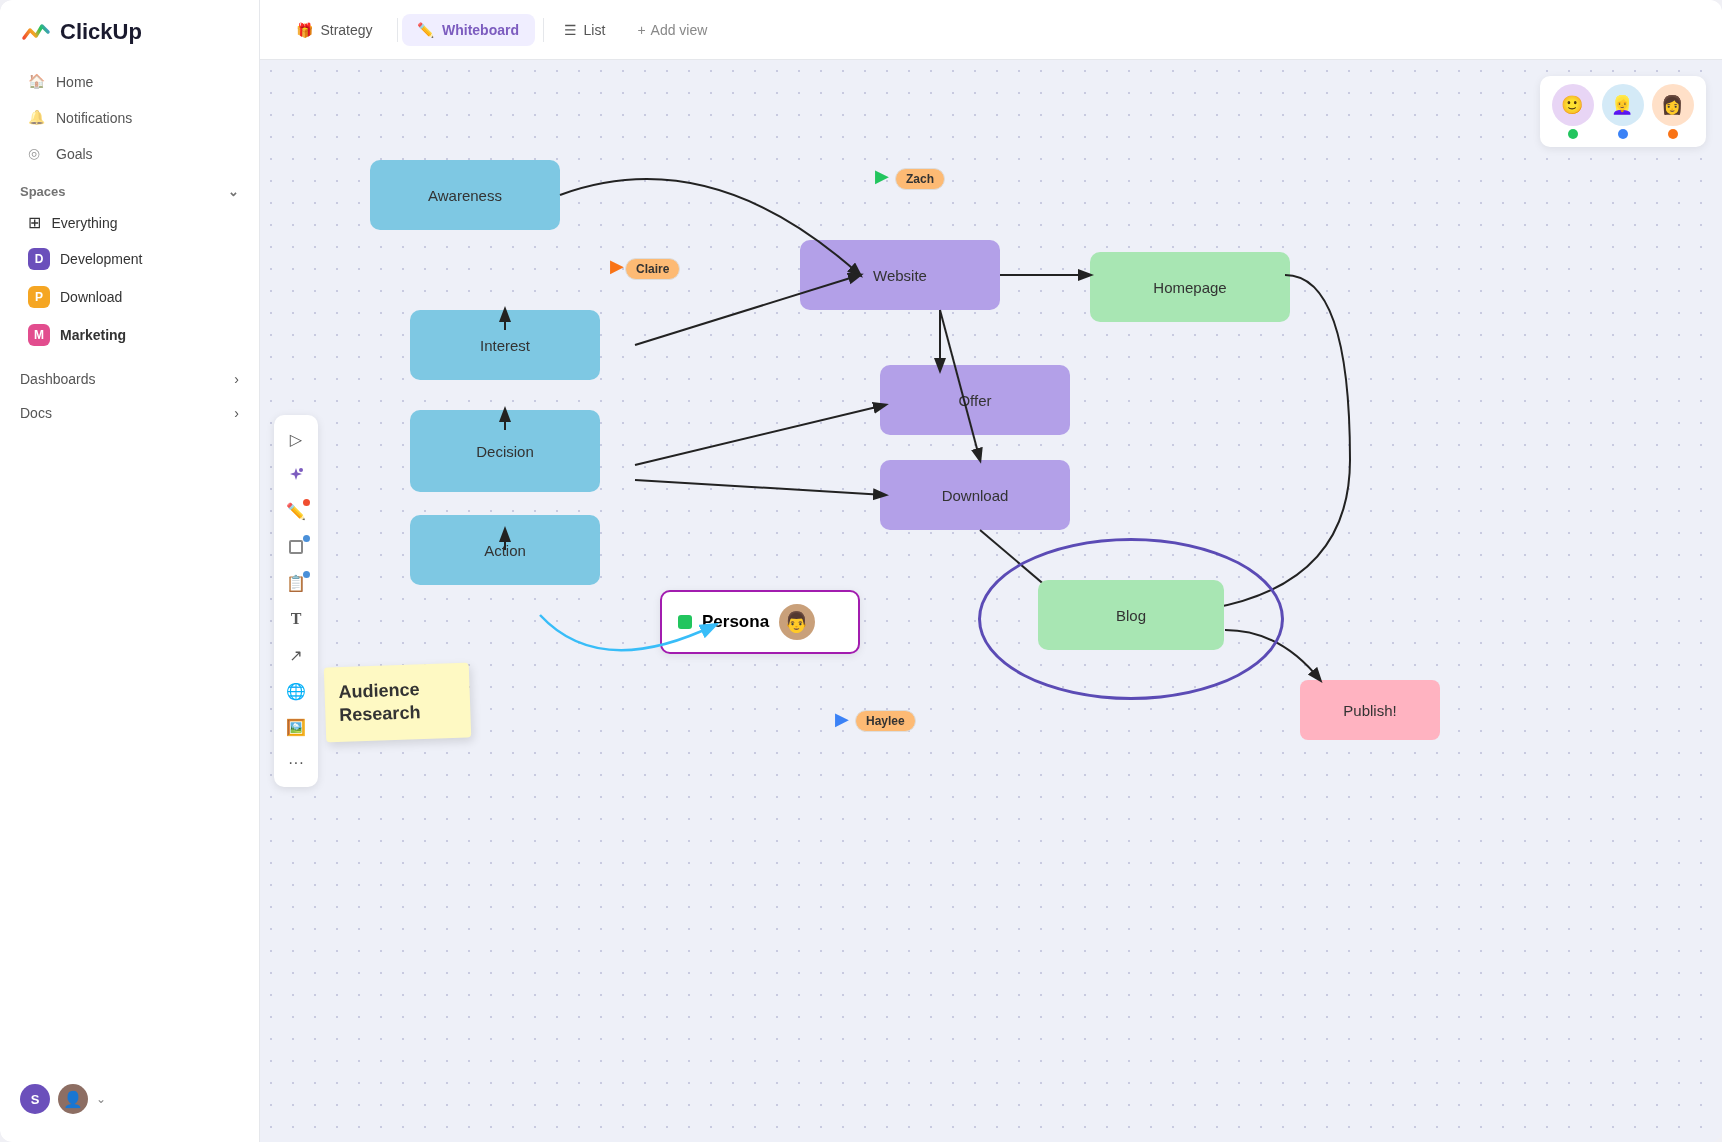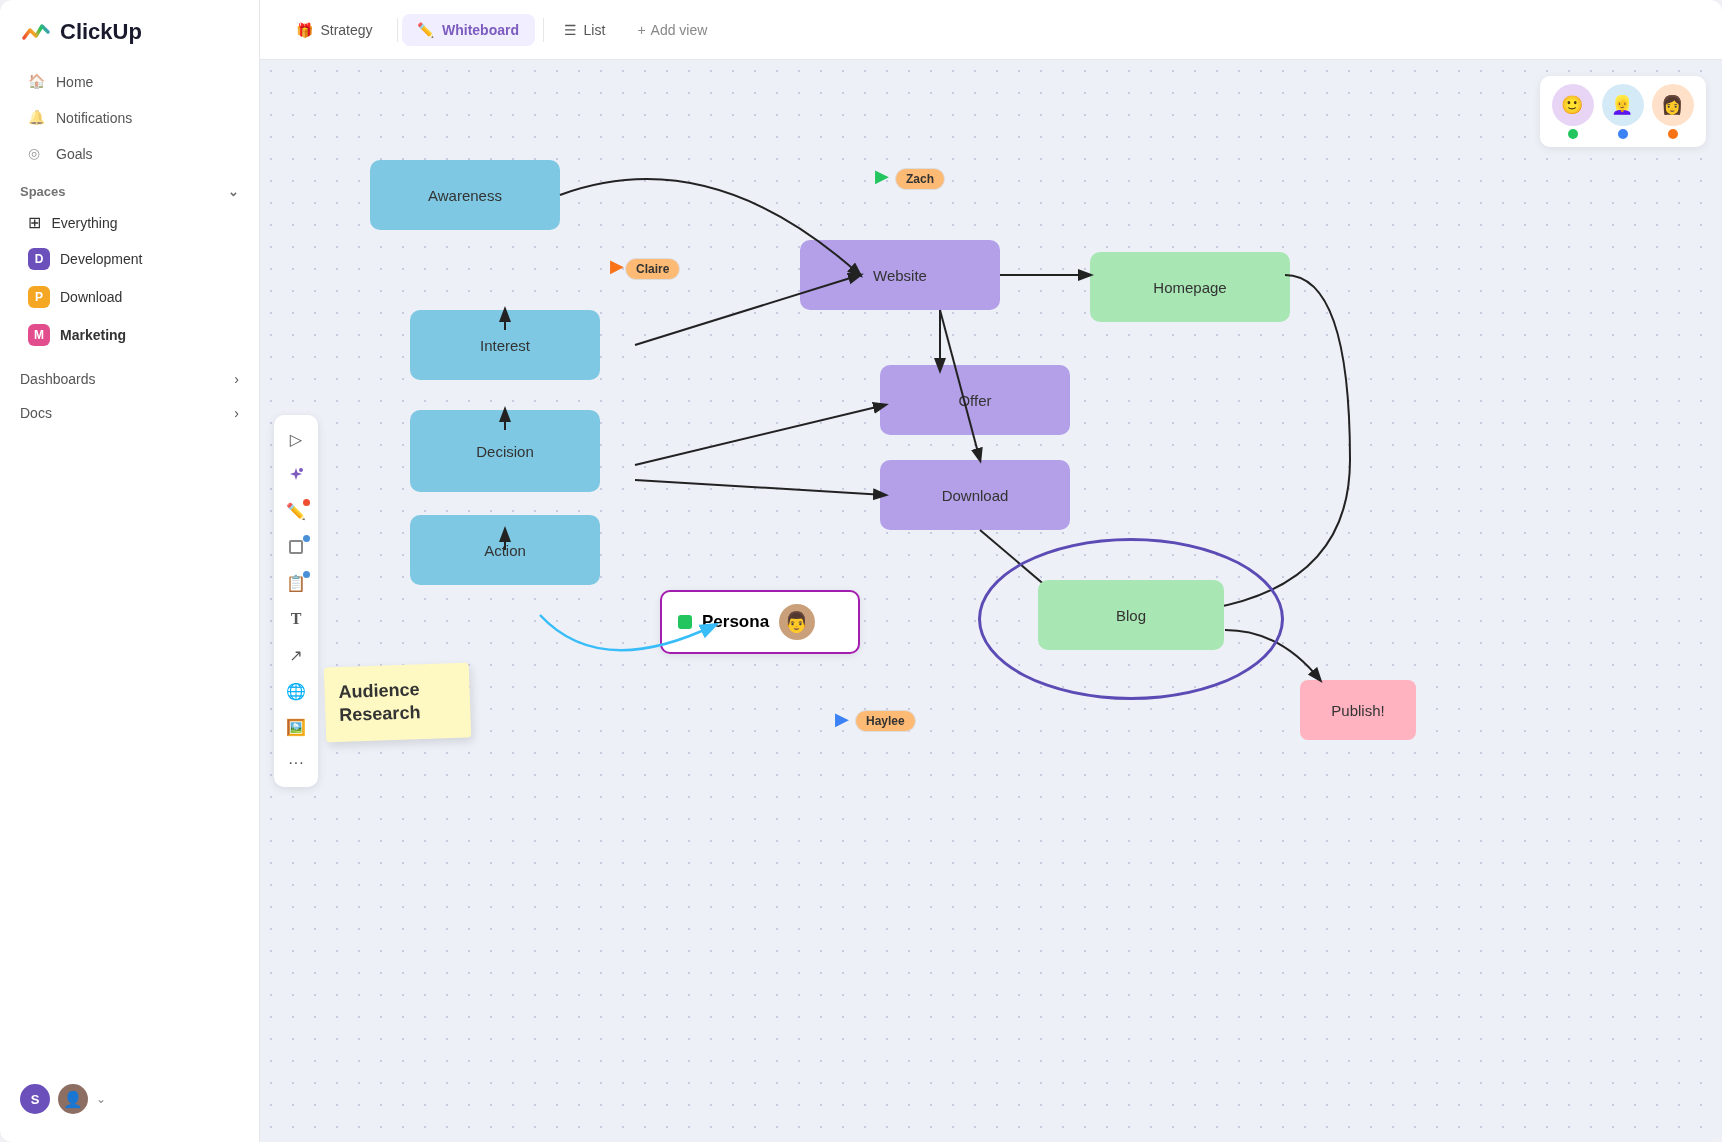--- a/index.html
+++ b/index.html
@@ -327,21 +327,21 @@
     </div>
     <div class="wb-node node-purple" style="left:620px; top:400px; width:190px; height:70px;">
       <span>Download</span>
     </div>
     <div class="wb-node node-green" style="left:830px; top:192px; width:200px; height:70px;">
       <span>Homepage</span>
     </div>
     <div class="wb-node node-green" style="left:778px; top:520px; width:186px; height:70px; z-index:7;">
       <span>Blog</span>
     </div>
-    <div class="wb-node node-pink" style="left:1040px; top:620px; width:116px; height:60px; border-radius:8px;">
+    <div class="wb-node node-pink" style="left:1040px; top:620px; width:140px; height:60px; border-radius:8px;">
       <span>Publish!</span>
     </div>
 
     <div class="blog-circle" style="left:718px; top:478px; width:306px; height:162px;"></div>
 
     <div class="sticky-note" style="left:65px; top:605px; width:145px;">
       <span style="white-space:pre-line;">Audience
 Research</span>
     </div>
 

